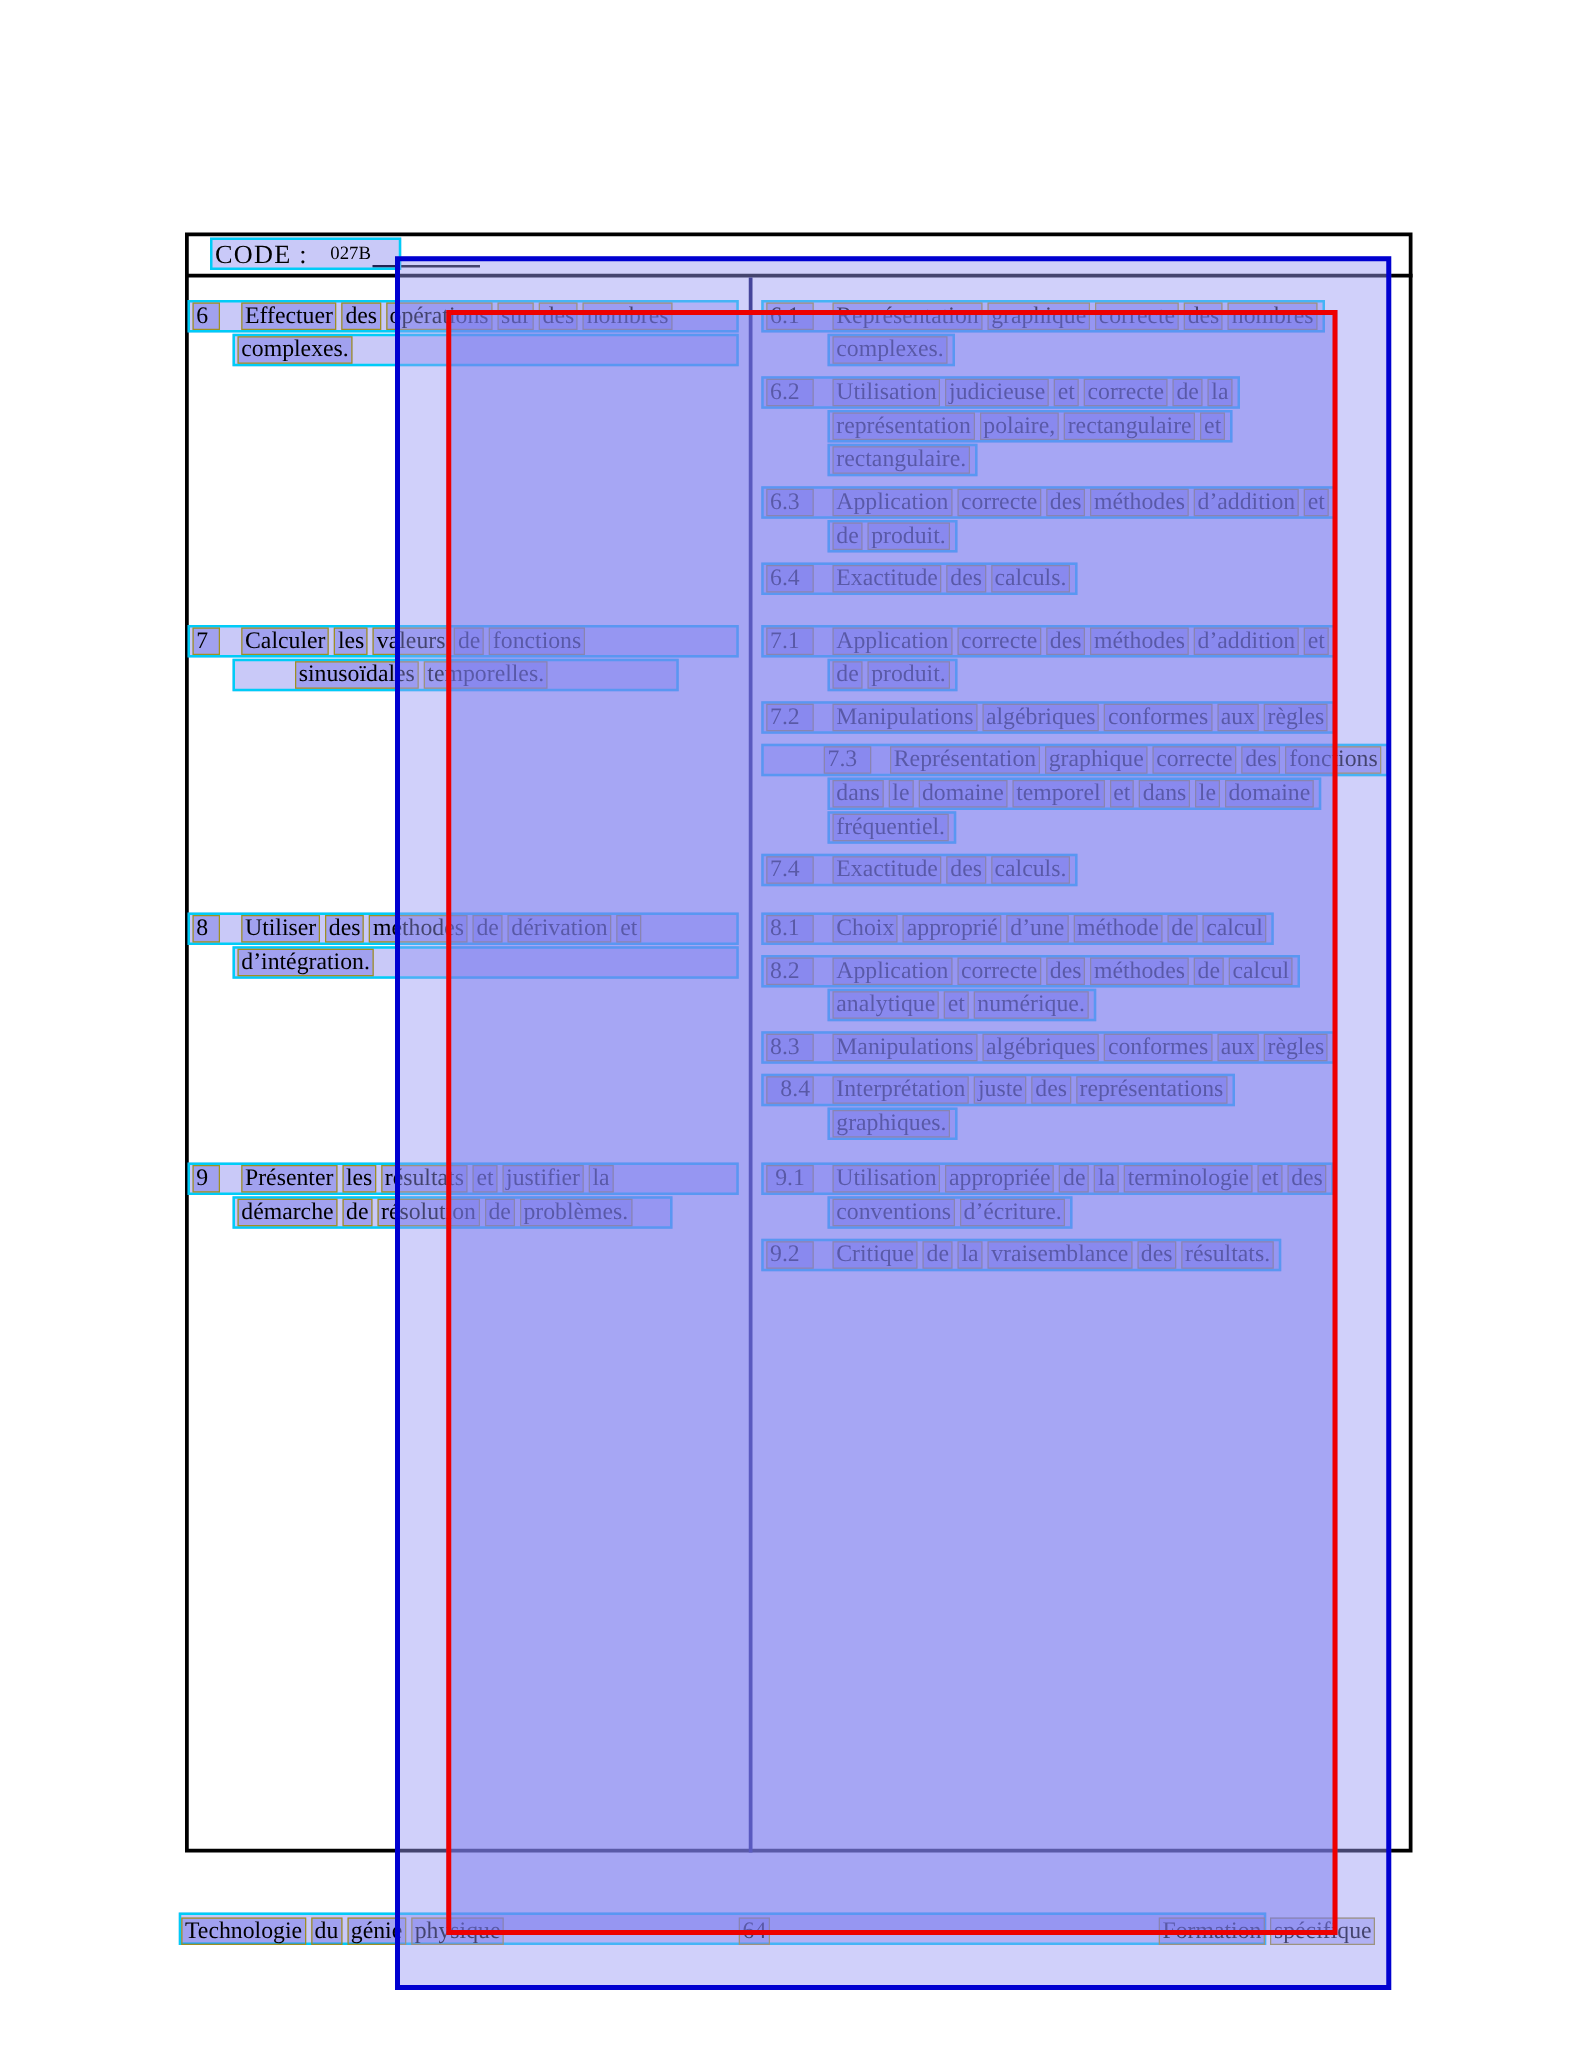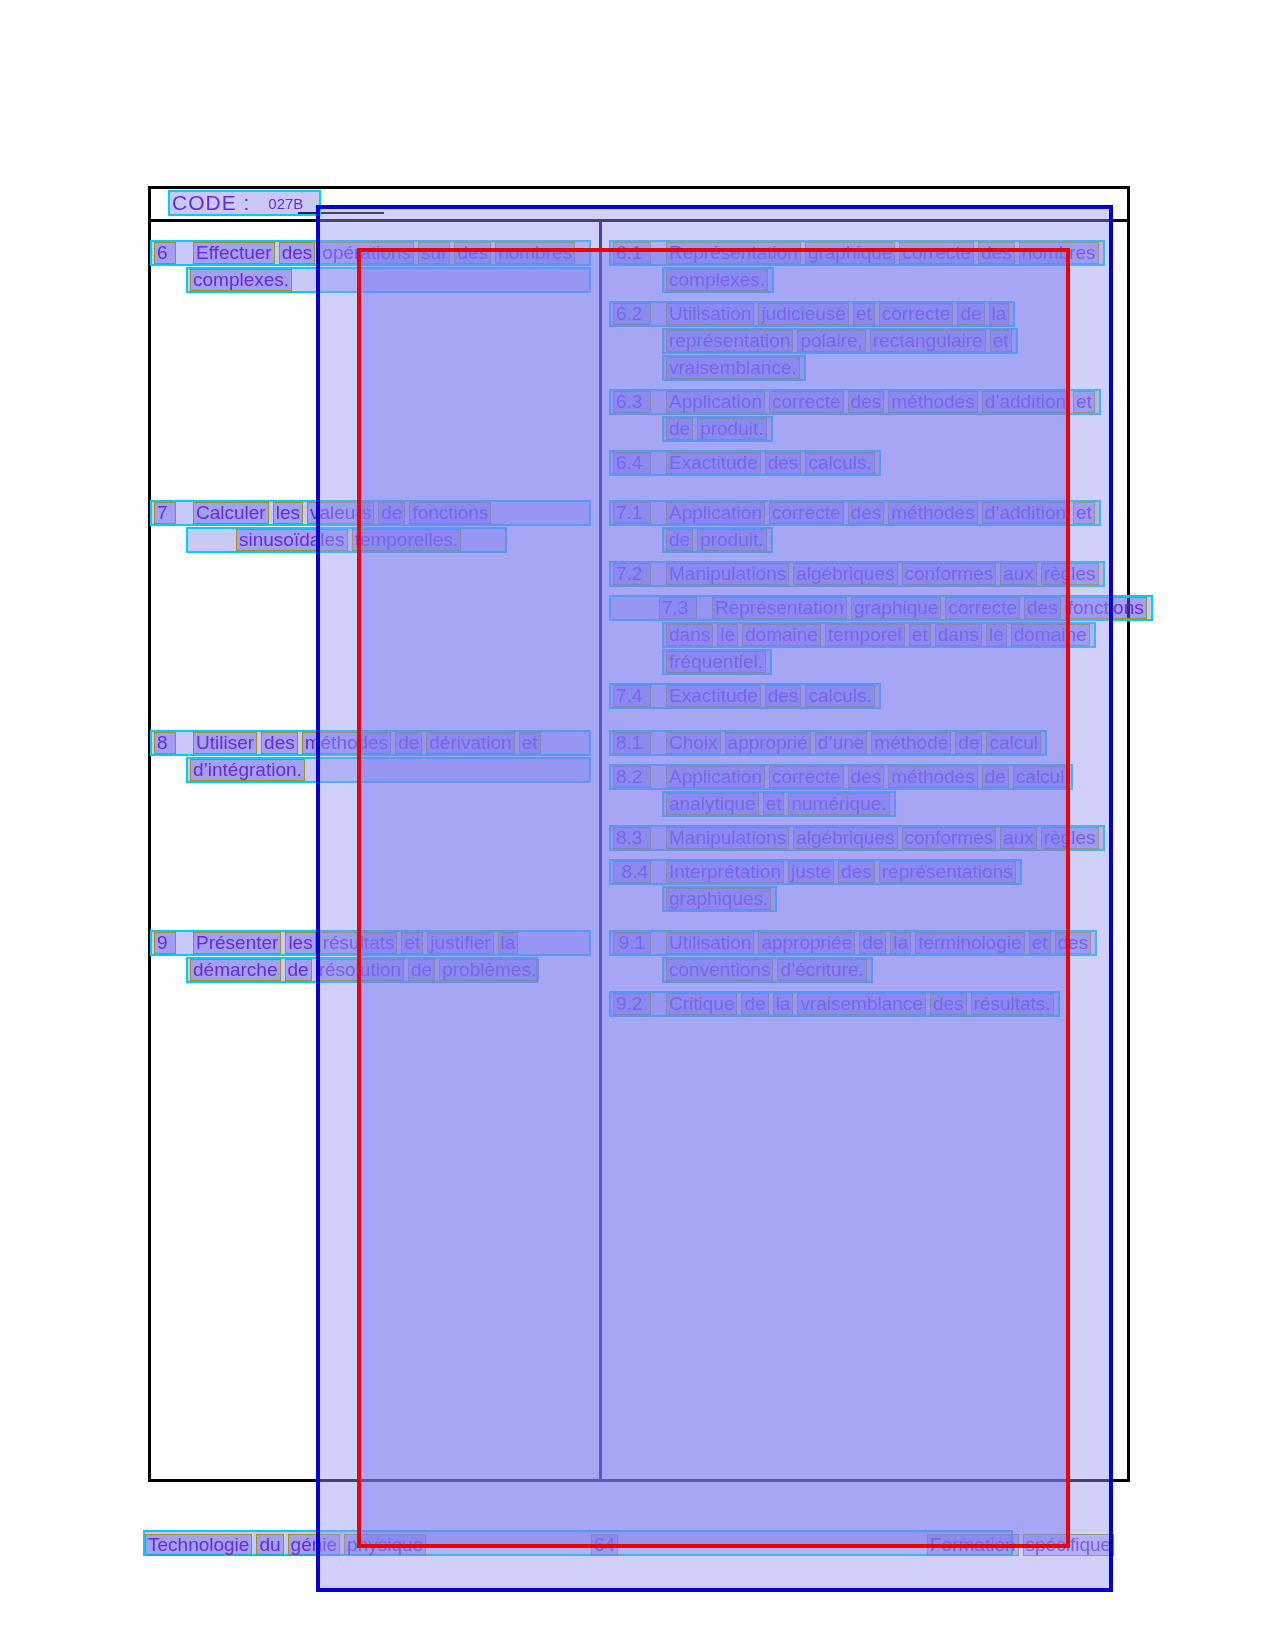--- a/index.html
+++ b/index.html
@@ -1,17 +1,17 @@
 <!DOCTYPE html>
 <html><head>
 <meta charset="utf-8">
 <style>
   html,body{margin:0;padding:0;background:#ffffff;}
   .page{position:relative;width:1275px;height:1651px;background:#ffffff;overflow:hidden;
-        font-family:Liberation Sans, sans-serif;color:#6d28d9;}
+        font-family:Liberation Serif, serif;color:#000000;}
   .abs{position:absolute;}
   
   .outer-border{left:148px;top:186px;width:982px;height:1296px;border:3px solid #000;
                 box-sizing:border-box;z-index:1;}
   .header-sep{left:148px;top:219px;width:982px;height:3px;background:#000;z-index:1;}
   .col-divider{left:599px;top:222px;width:3px;height:1260px;background:#000050;z-index:1;}
   .code-underline{left:298px;top:212px;width:86px;height:2px;background:#000;z-index:1;}
   
   .line-box{position:absolute;height:26px;box-sizing:border-box;border:2px solid #00ccf7;
             background:rgba(100,100,235,0.35);white-space:nowrap;display:flex;
@@ -81,21 +81,21 @@
         <span class="word">de</span>
         <span class="word">la</span>
       </div>
       <div class="line-box" style="left: 662px; top: 328px;">
         <span class="word">représentation</span>
         <span class="word">polaire,</span>
         <span class="word">rectangulaire</span>
         <span class="word">et</span>
       </div>
       <div class="line-box" style="left: 662px; top: 355px;">
-        <span class="word">vraisemblance.</span>
+        <span class="word">rectangulaire.</span>
       </div>
       <div class="line-box" style="left: 609px; top: 389px;">
         <span class="word num-right">6.3</span>
         <span class="word">Application</span>
         <span class="word">correcte</span>
         <span class="word">des</span>
         <span class="word">méthodes</span>
         <span class="word">d’addition</span>
         <span class="word">et</span>
       </div>
@@ -110,21 +110,21 @@
         <span class="word">calculs.</span>
       </div>
       <div class="line-box" style="left: 150px; top: 500px; width: 441px;">
         <span class="word num-left">7</span>
         <span class="word">Calculer</span>
         <span class="word">les</span>
         <span class="word">valeurs</span>
         <span class="word">de</span>
         <span class="word">fonctions</span>
       </div>
-      <div class="line-box" style="left: 186px; top: 527px; width: 321px; padding-left: 48px;">
+      <div class="line-box" style="left: 186px; top: 527px; width: 357px; padding-left: 48px;">
         <span class="word">sinusoïdales</span>
         <span class="word">temporelles.</span>
       </div>
       <div class="line-box" style="left: 609px; top: 500px;">
         <span class="word num-right">7.1</span>
         <span class="word">Application</span>
         <span class="word">correcte</span>
         <span class="word">des</span>
         <span class="word">méthodes</span>
         <span class="word">d’addition</span>

